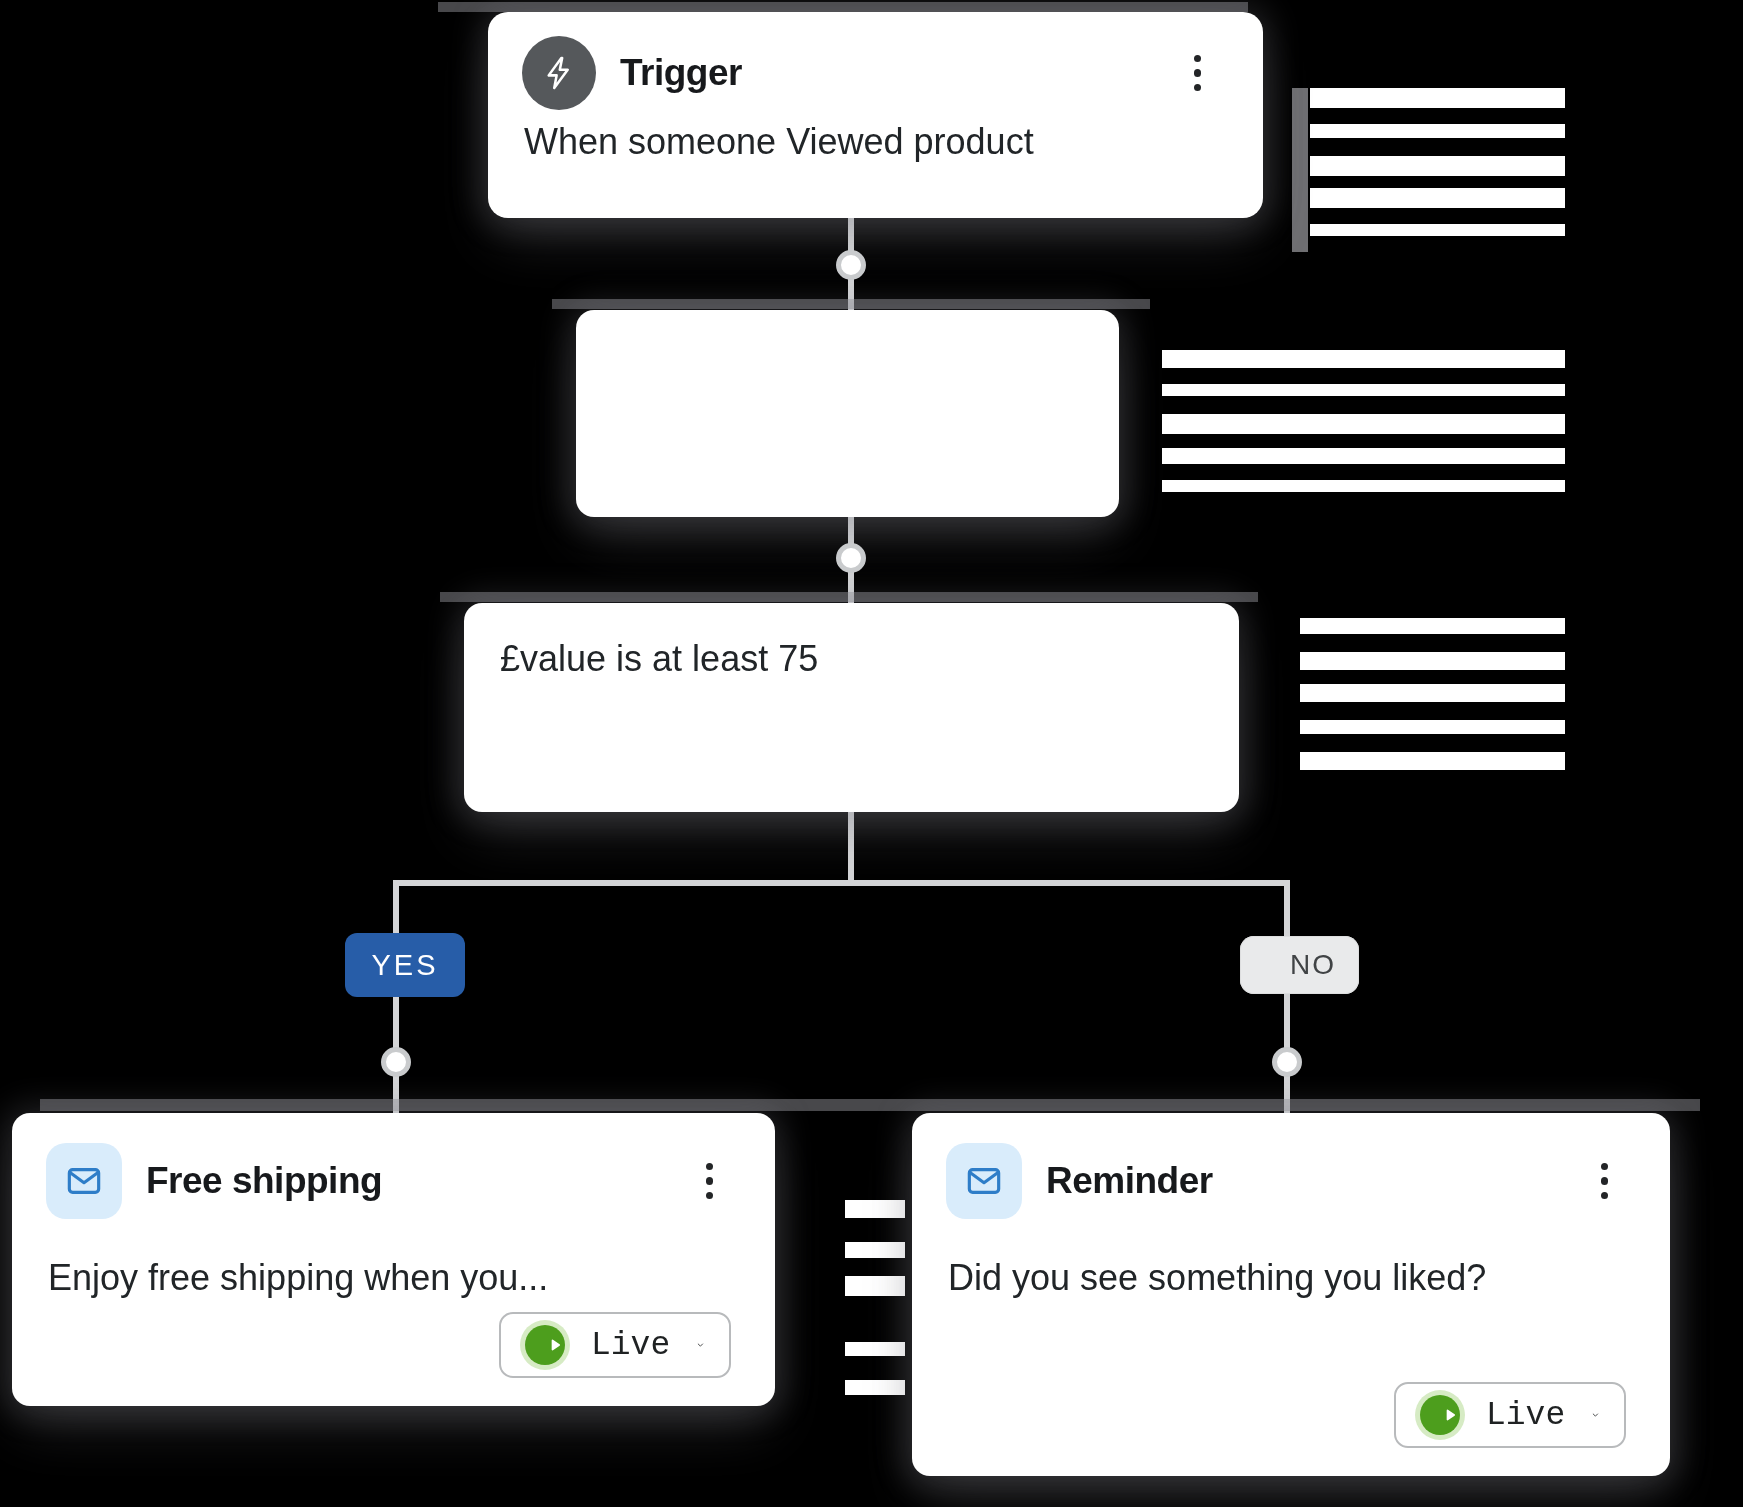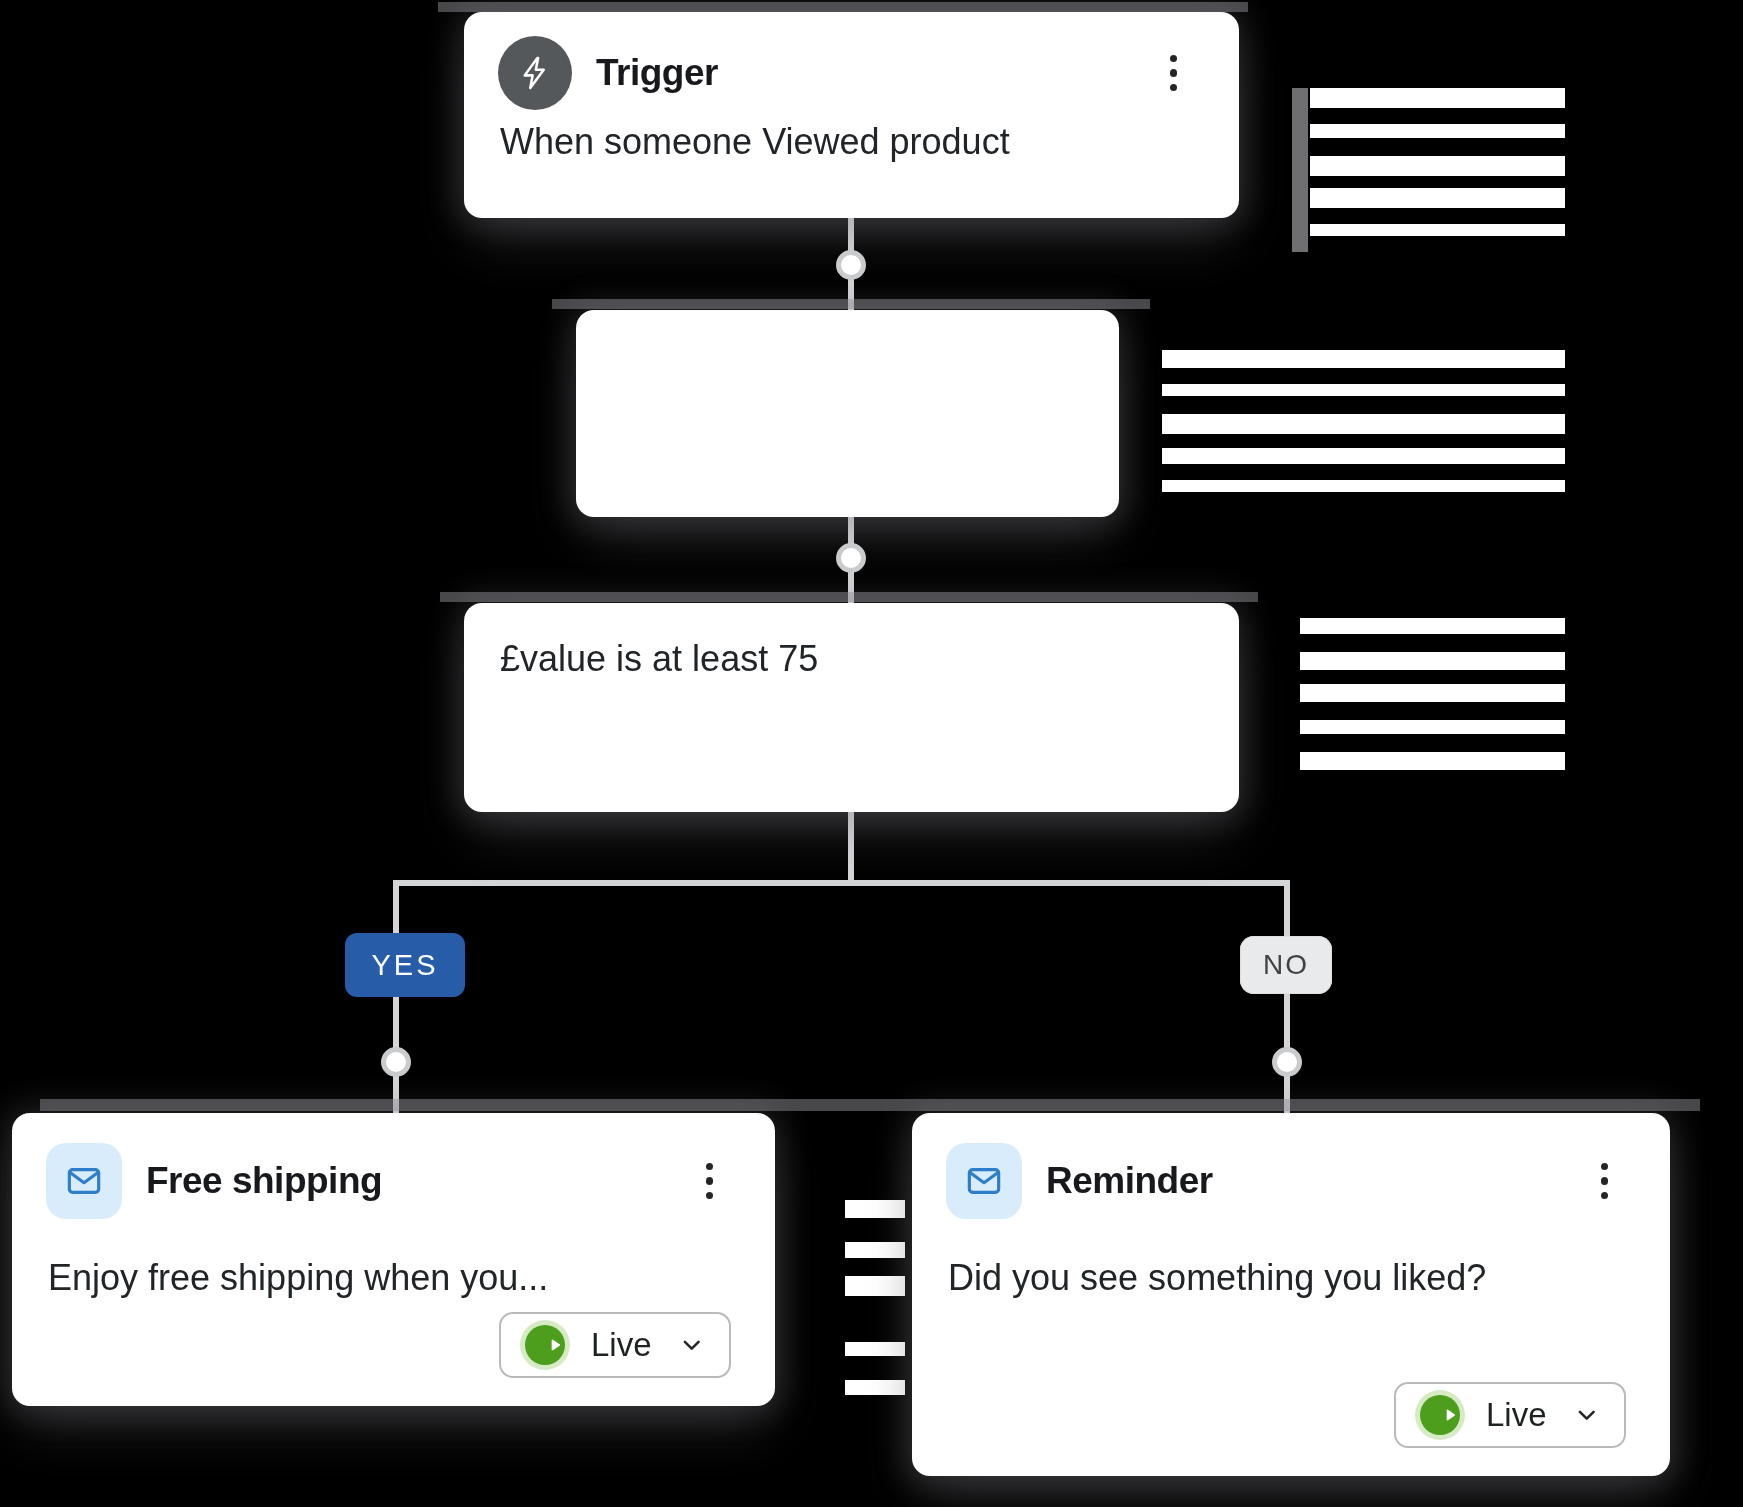--- a/index.html
+++ b/index.html
@@ -44,27 +44,27 @@
   .diamond{position:absolute;inset:4px;background:var(--split-icon-bg,#e9ebed);
     border-radius:12px;transform:rotate(45deg);}
   .diamond-wrap svg{position:relative;z-index:1;}
   
   .badge{position:absolute;z-index:5;display:flex;align-items:center;justify-content:center;}
   .badge-yes{left:345px;top:933px;width:120px;height:64px;border-radius:12px;
     background:var(--yes-badge,#275da8);color:var(--yes-text,#fff);
     font-size:29px;font-weight:500;letter-spacing:3px;}
   .badge-no{left:1240px;top:936px;width:92px;height:58px;border-radius:14px;
     background:var(--no-badge,#e9eaeb);color:var(--no-text,#404345);
-    font-size:28px;letter-spacing:2px;box-shadow:inset 0 0 0 1px #dddedf;}
+    font-size:28px;letter-spacing:2px;box-shadow:inset 0 0 0 1px #dddedf;padding-left:27px;}
   
   .live-btn{
     position:absolute;right:44px;bottom:28px;height:66px;width:232px;
     border:2px solid var(--live-button-border,#b8babc);border-radius:14px;
     background:#fff;display:flex;align-items:center;gap:26px;padding:12px 24px;
-    box-sizing:border-box;cursor:pointer;font-family:Liberation Sans, sans-serif;
+    box-sizing:border-box;cursor:pointer;font-family:Liberation Mono, monospace;
   }
   .live-dot{width:40px;height:40px;border-radius:50%;flex:none;
     background:var(--live-green,#4d9e1d);display:flex;align-items:center;justify-content:center;
     box-shadow:0 0 0 5px rgba(120,190,60,.30);}
   .live-label{font-size:33px;color:#1f2223;}
   .live-btn svg{margin-left:auto;}
   
   .stripes{position:absolute;z-index:0;}
   .band-a{left:1310px;top:88px;width:255px;height:164px;background:linear-gradient(180deg,
     #fff 0 20px,transparent 20px 36px,#fff 36px 50px,transparent 50px 68px,
@@ -111,21 +111,21 @@
   <div class="vline" style="left:848px;top:808px;height:78px;"></div>
   <div class="hline" style="left:393px;top:880px;width:897px;"></div>
   <div class="vline" style="left:393px;top:880px;height:235px;"></div>
   <div class="vline" style="left:1284px;top:880px;height:235px;"></div>
 
   <div class="node" style="left:836px;top:250px;"></div>
   <div class="node" style="left:836px;top:543px;"></div>
   <div class="node" style="left:381px;top:1047px;"></div>
   <div class="node" style="left:1272px;top:1047px;"></div>
 
-  <div class="card card-pad" style="left:464px;top:12px;width:775px;height:206px;">
+  <div class="card card-pad" style="left:488px;top:12px;width:775px;height:206px;border-radius:20px;">
     <div class="hdr">
       <span class="icon-circle trigger-bg">
         <svg width="38" height="38" viewBox="0 0 24 24" fill="none" stroke="#ffffff" stroke-width="1.6" stroke-linejoin="round">
           <path d="M13.5 2.5 L5.5 13.5 h5 l-1.5 8 l8.5-11.5 h-5 l1.5-7.5 Z"></path>
         </svg>
       </span>
       <span class="title">Trigger</span>
       <button class="kebab">
           <i></i>
           <i></i>

